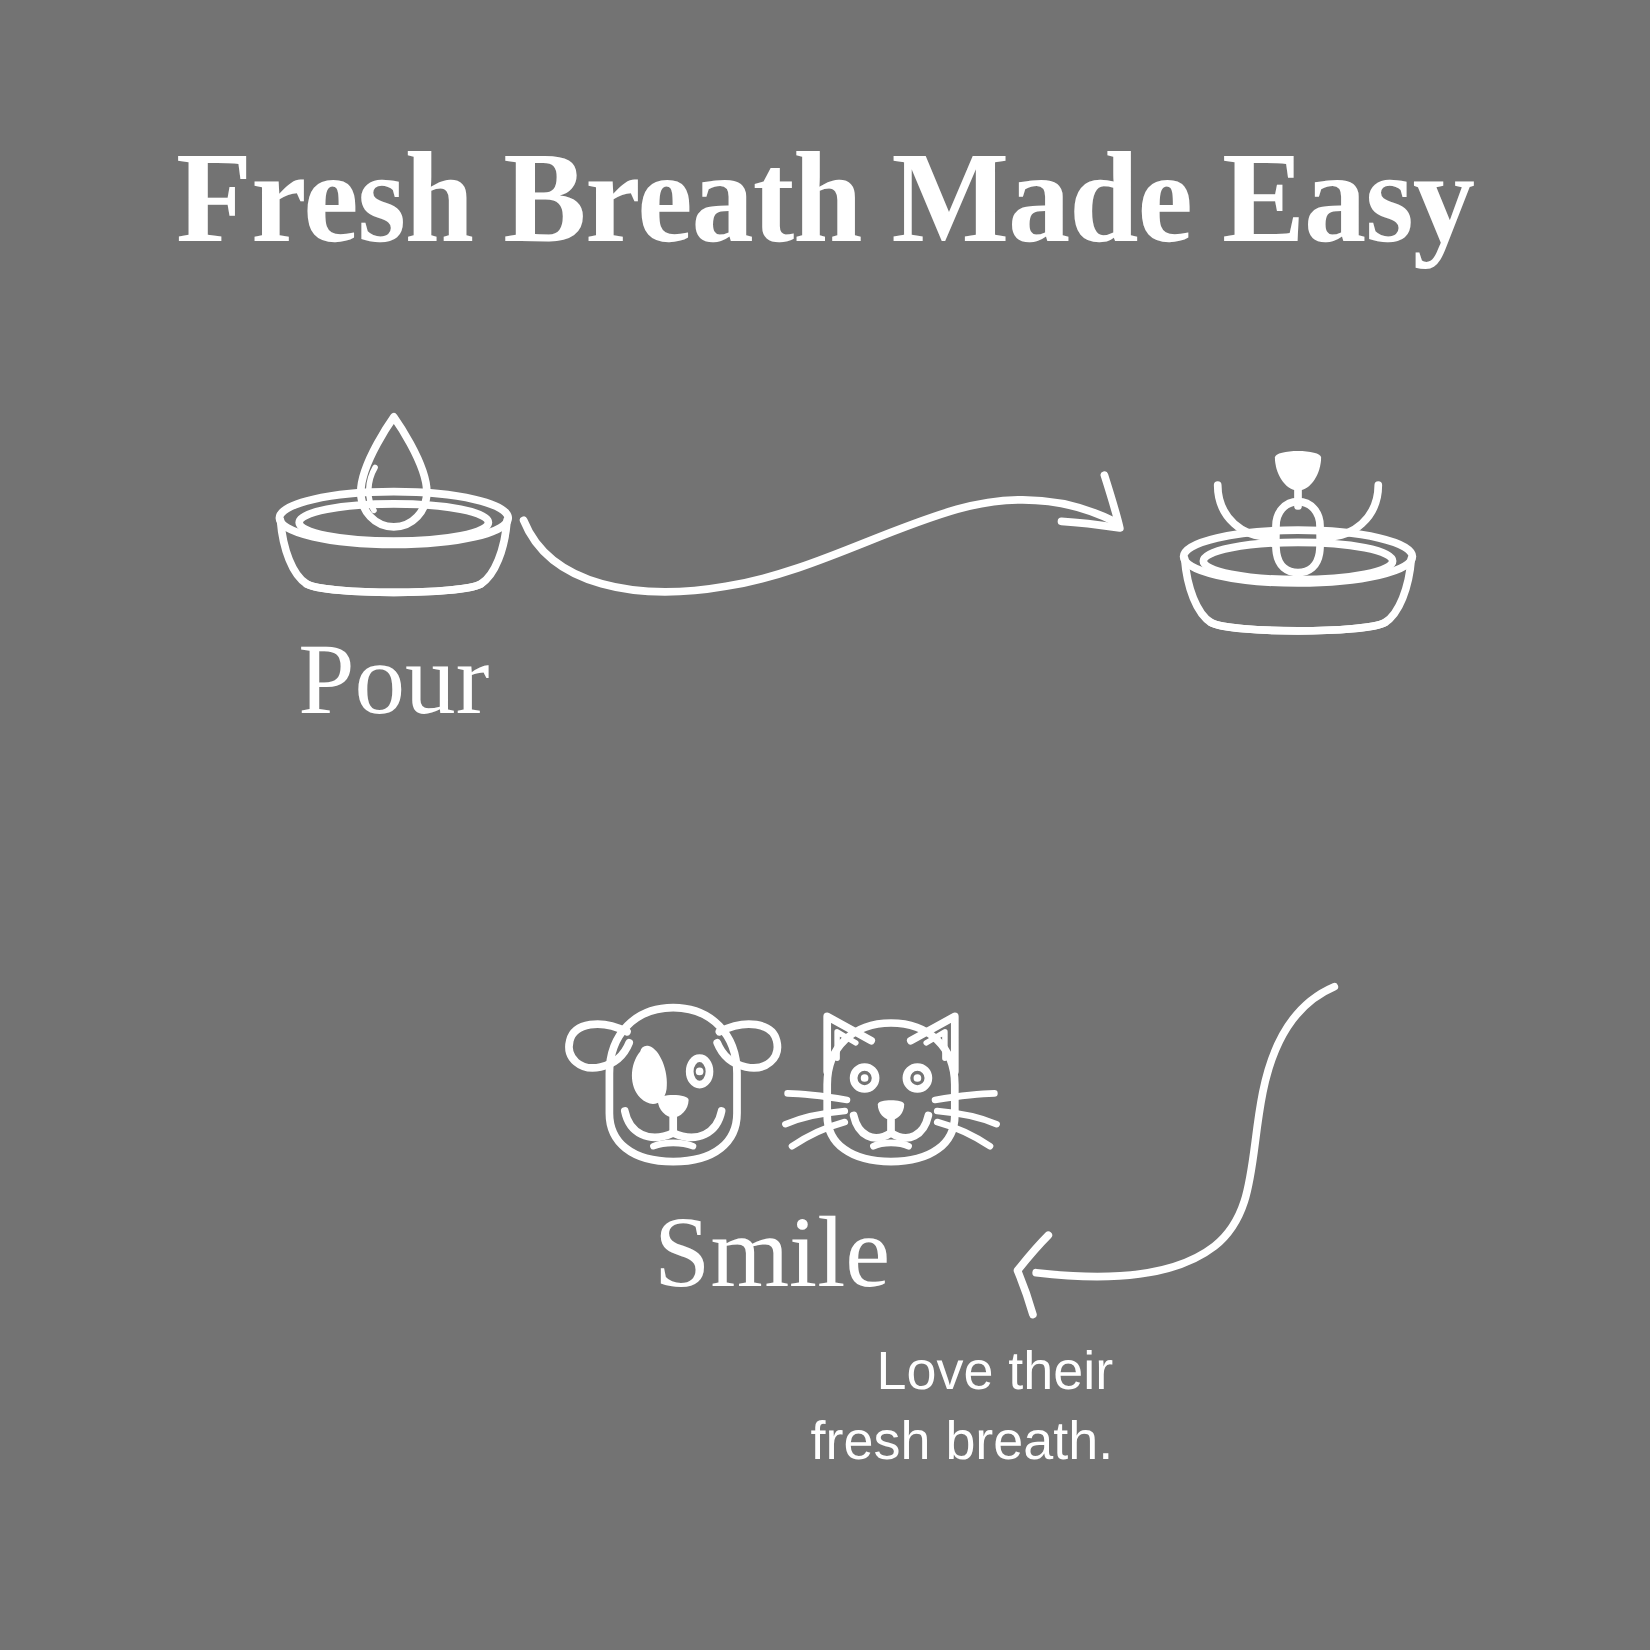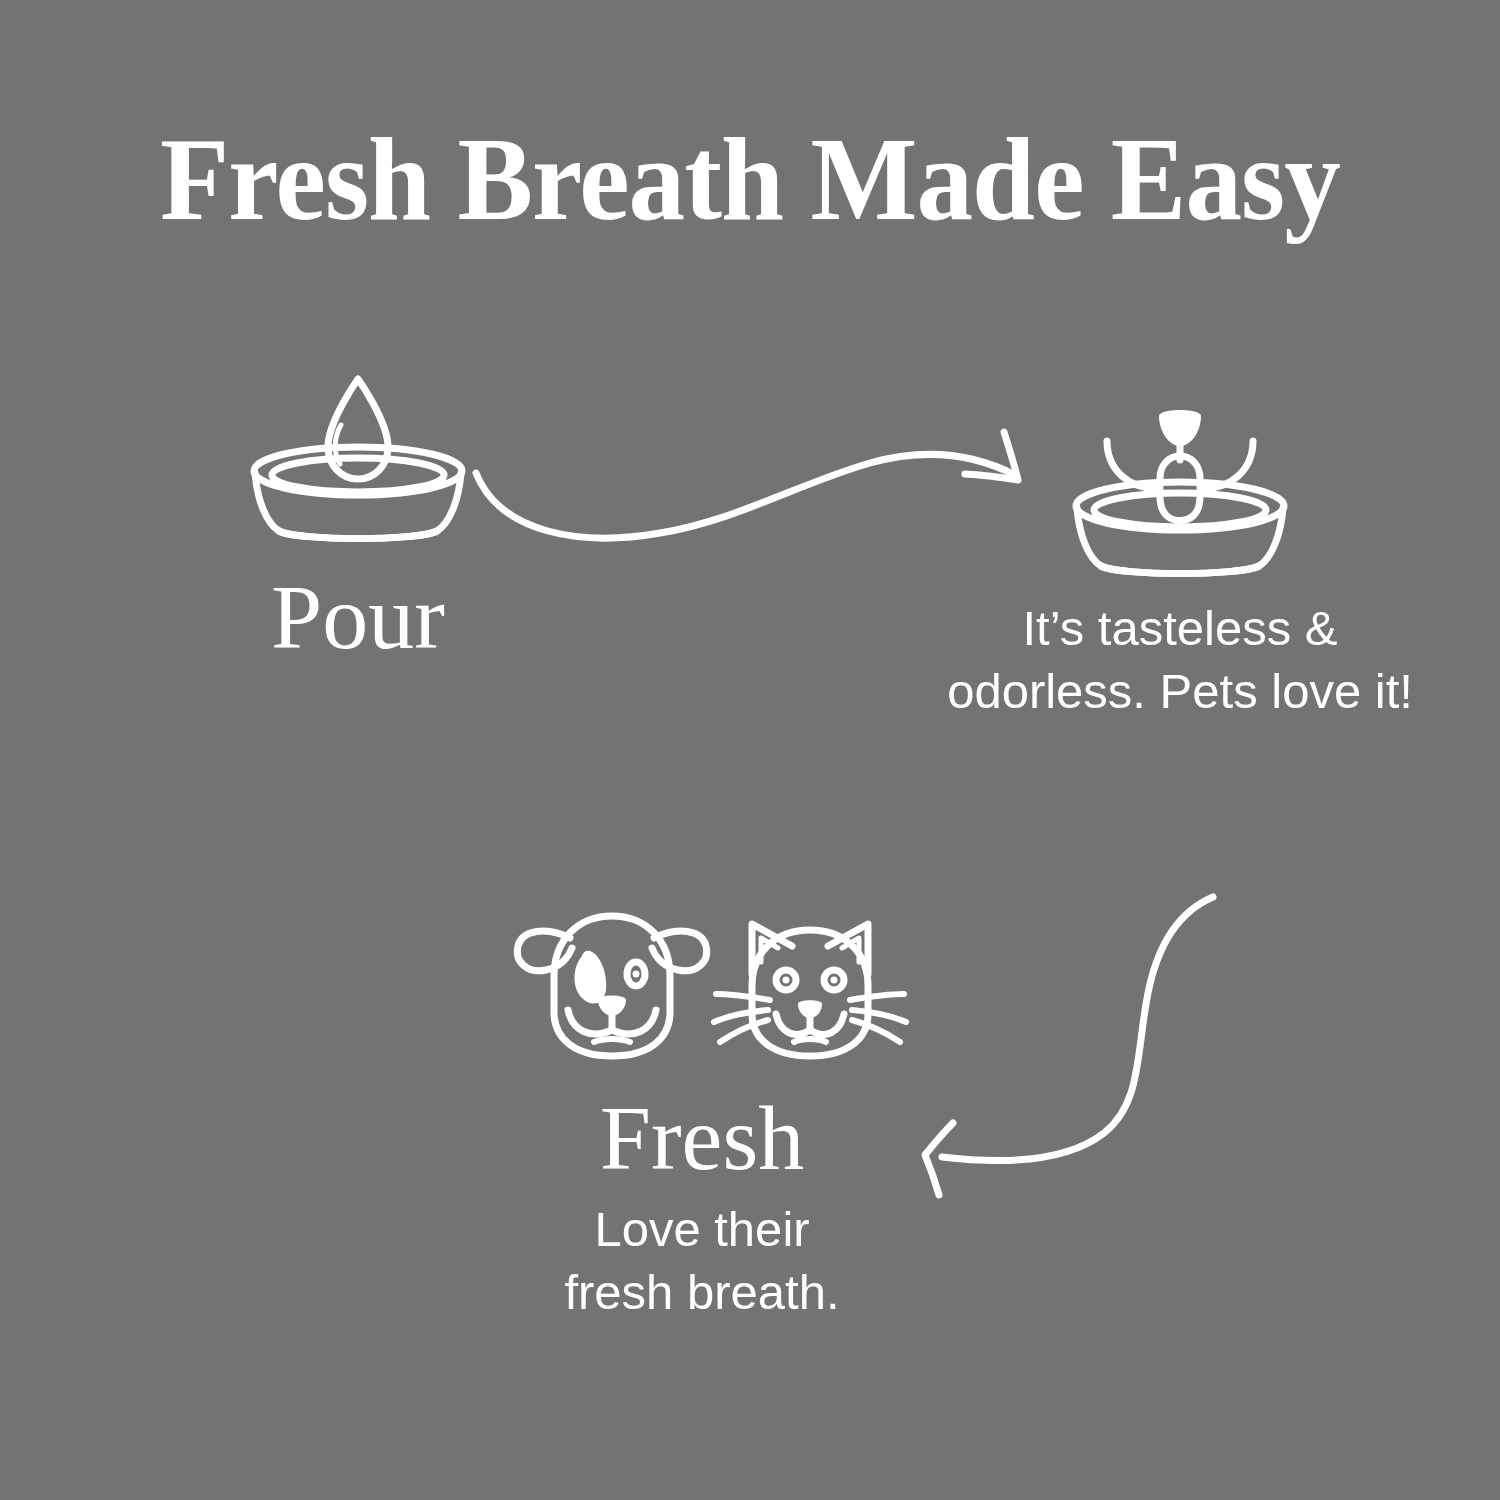--- a/index.html
+++ b/index.html
@@ -66,21 +66,21 @@
   
   #step-sip { left:860px; top:398px; width:640px; text-align:center; }
   #step-sip .step-icon { margin:0 auto; width:250px; height:185px; }
   #step-sip .step-heading { margin-top:24px; }
   #step-sip .step-caption { margin-top:14px; }
 
   
   #step-smile { left:392px; top:890px; width:620px; text-align:center; }
   #step-smile .step-icon { margin:0 auto; width:400px; height:180px; }
   #step-smile .step-heading { margin-top:22px; }
-  #step-smile .step-caption { margin-top:14px; }
+  #step-smile .step-caption { margin-top:32px;text-align:right; }
 
   
   .arrow { position:absolute; }
   #arrow-pour-to-sip { left:470px; top:425px; width:600px; height:140px; }
   #arrow-sip-to-smile { left:880px; top:865px; width:390px; height:330px; }
 
   svg { display:block; overflow:visible; }
   .ln { fill:none; stroke:#ffffff; stroke-linecap:round; stroke-linejoin:round; }
   .fl { fill:#ffffff; stroke:none; }
 </style>
@@ -151,22 +151,20 @@
 
         <ellipse class="ln" stroke-width="7" cx="125" cy="112" rx="86" ry="17"></ellipse>
 
         <path class="ln" stroke-width="7" d="M22,110 C24,136 33,160 46,168 C66,178 184,178 204,168
                  C217,160 226,136 228,110"></path>
         <path class="ln" stroke-width="7" d="M46,168 C62,178 188,178 204,168"></path>
       </svg>
     </div>
 
 
-    <div class="step-caption">It’s tasteless &amp;
-odorless. Pets love it!</div>
   </div>
 
   <div class="step" id="step-smile">
 
     <div class="step-icon">
       <svg width="400" height="180" viewBox="0 0 400 180">
 
         <g>
 
           <path class="ln" stroke-width="7" d="M68,48 C44,36 20,40 16,56 C12,72 26,84 44,80
@@ -226,19 +224,19 @@
           <path class="ln" stroke-width="6" d="M266,120 C242,122 226,126 212,132"></path>
           <path class="ln" stroke-width="6" d="M266,130 C244,136 230,144 218,152"></path>
 
           <path class="ln" stroke-width="6" d="M348,110 C372,106 388,104 402,104"></path>
           <path class="ln" stroke-width="6" d="M350,120 C374,122 390,126 404,132"></path>
           <path class="ln" stroke-width="6" d="M350,130 C372,136 386,144 398,152"></path>
         </g>
       </svg>
     </div>
 
-    <div class="step-heading">Fresh</div>
+    <div class="step-heading">Smile</div>
 
     <div class="step-caption">Love their
 fresh breath.</div>
   </div>
 
 </div>
 
 </body></html>

